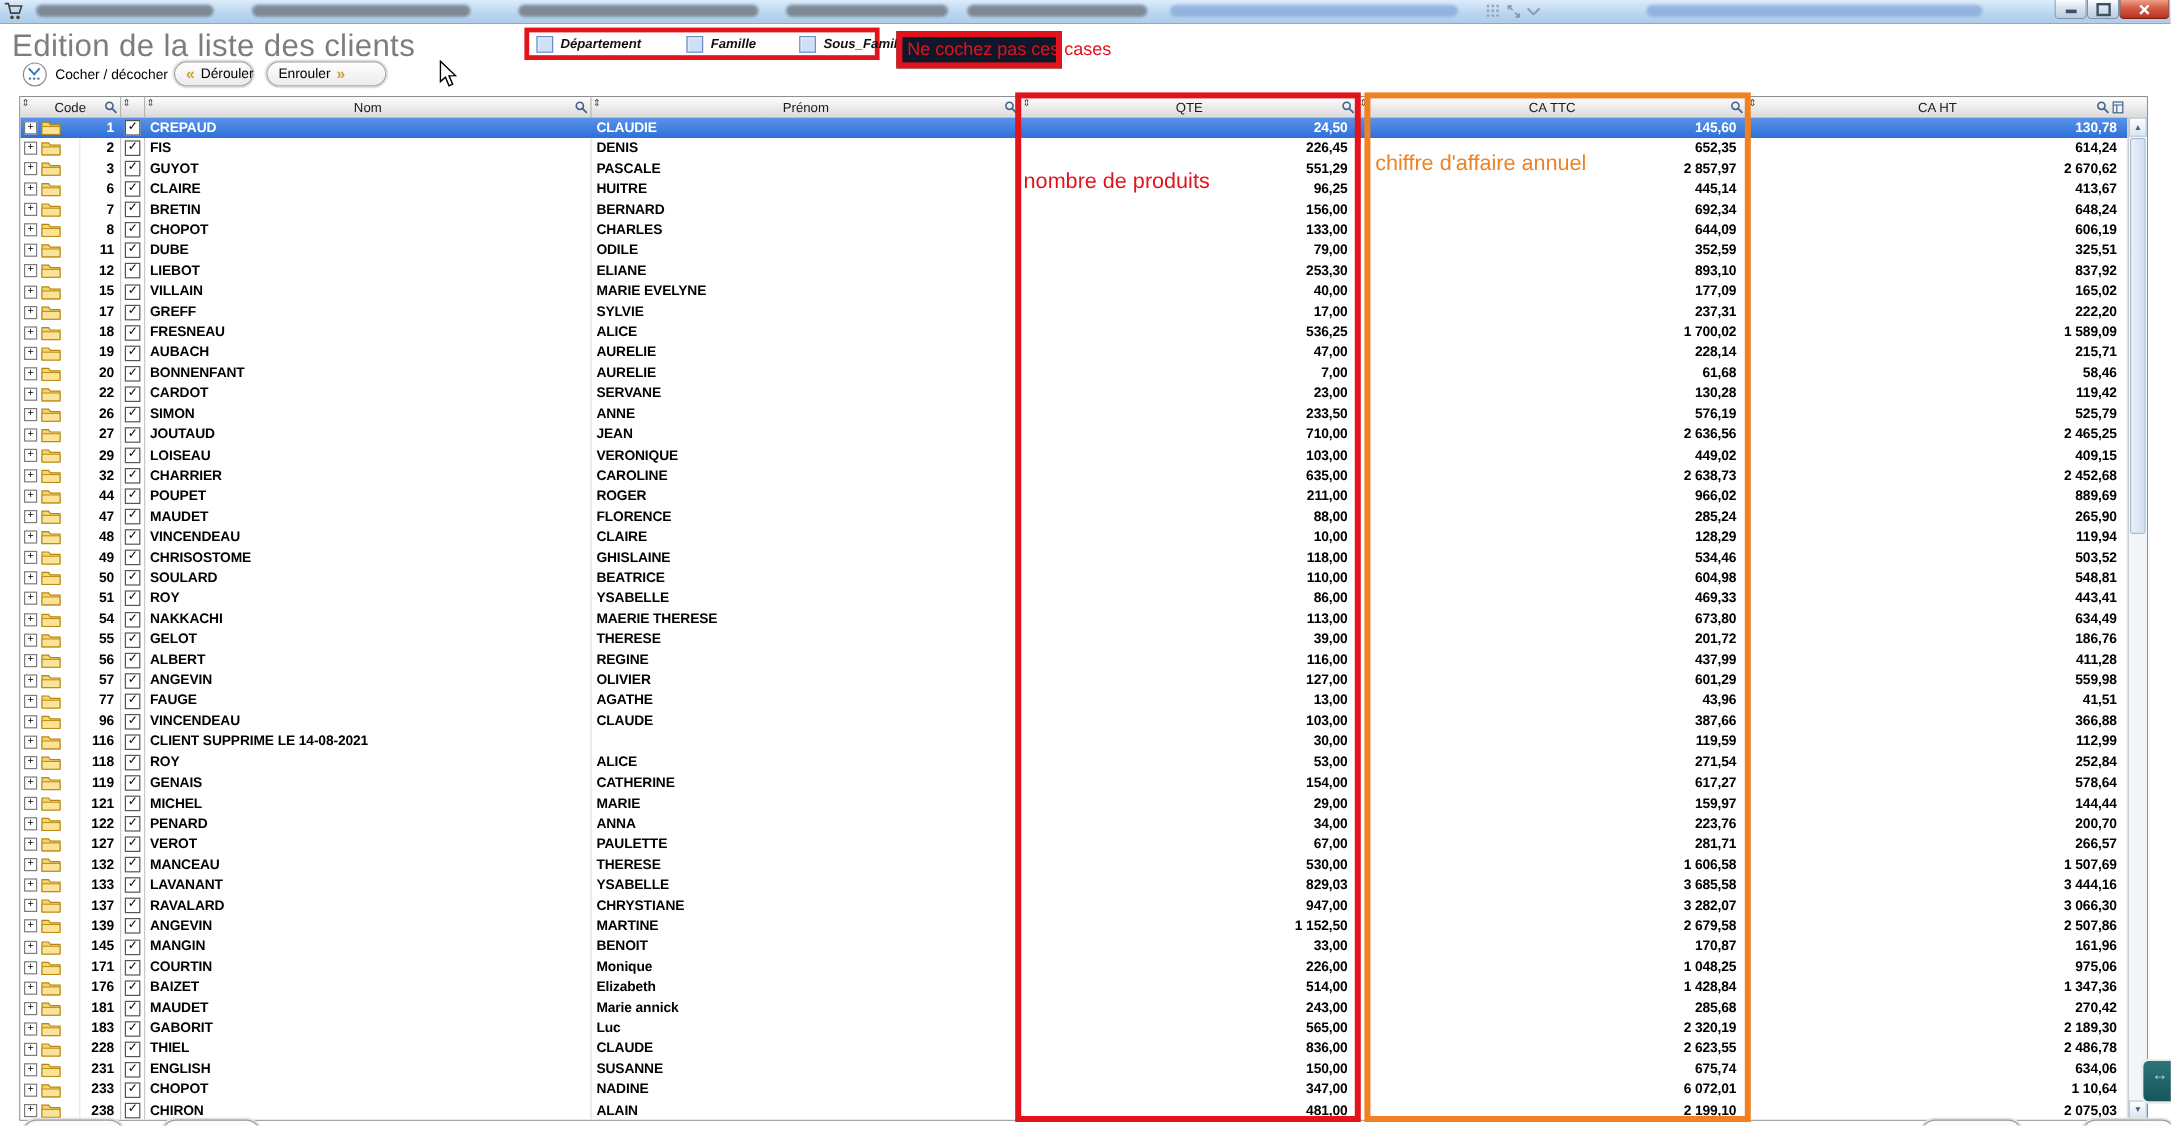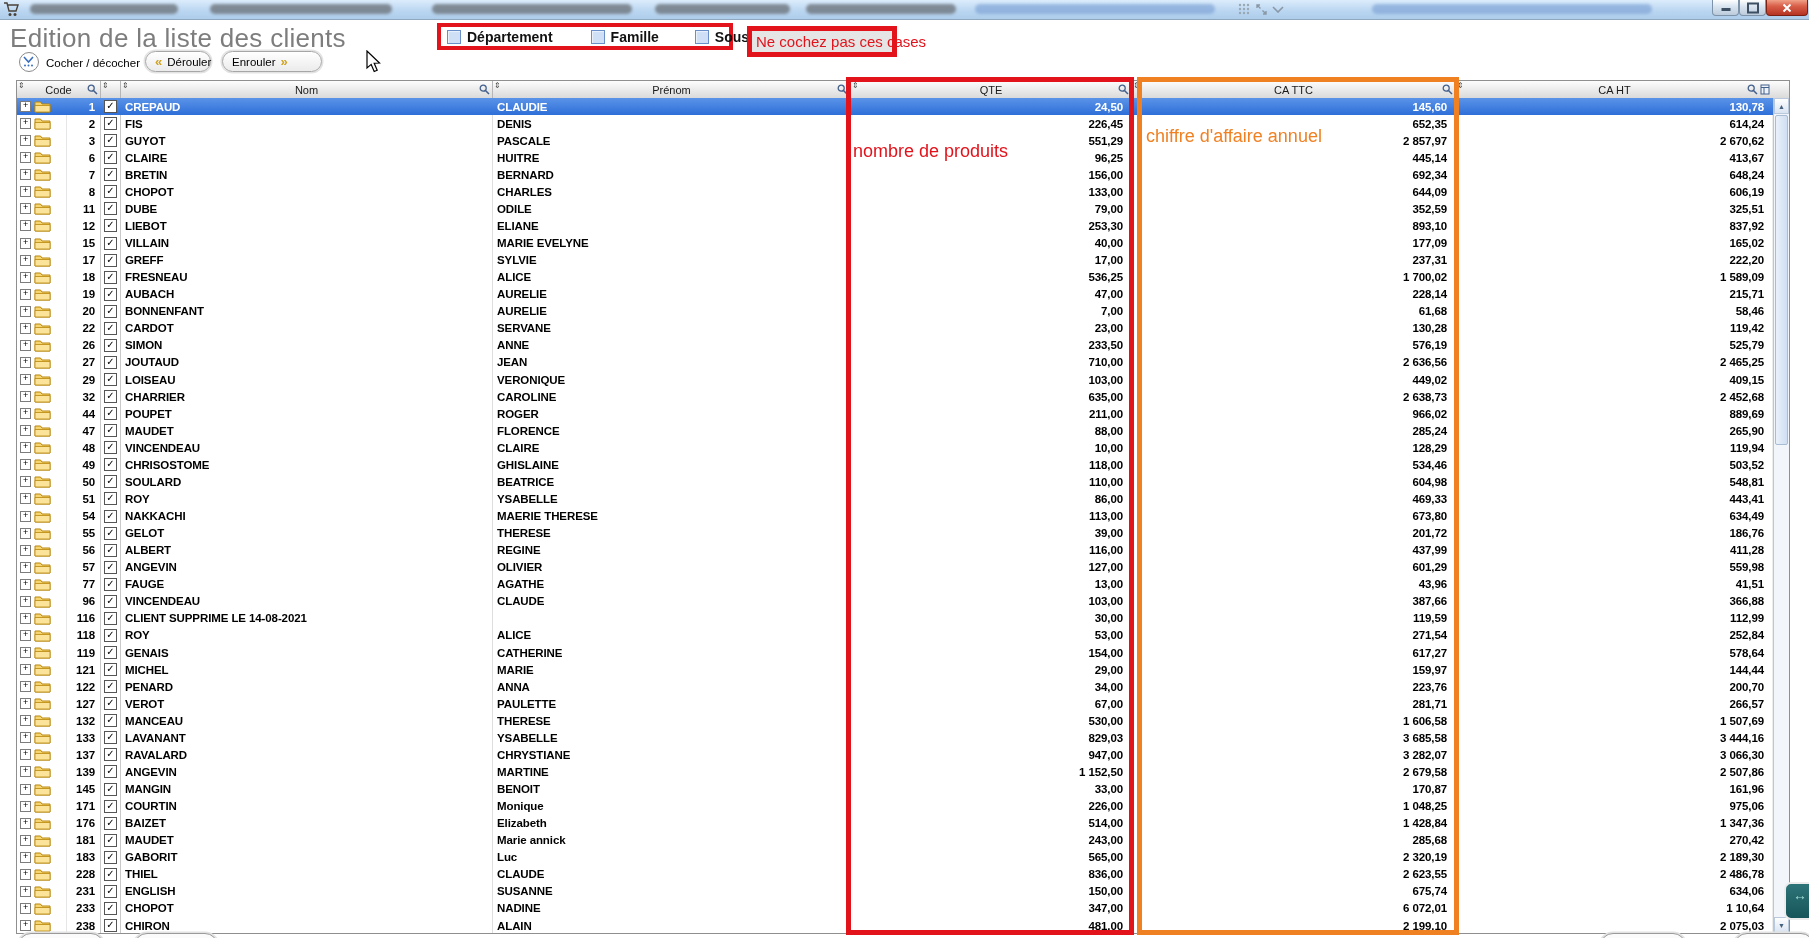--- a/index.html
+++ b/index.html
@@ -23,25 +23,25 @@
   .wbtn.close svg{position:absolute;left:50%;top:50%;transform:translate(-50%,-50%);}
 
   
   .page-title{position:absolute;left:10px;top:23px;font-size:26px;color:#7d7d7d;letter-spacing:.3px;}
 
   .filter-box{position:absolute;left:437px;top:23px;width:296px;height:27px;
     border:4px solid #e3131c;box-sizing:border-box;display:flex;align-items:center;background:#fff;}
   .filter-item{display:flex;align-items:center;gap:6px;}
   .cbx-blue{width:12px;height:12px;background:#cfe0f6;border:1px solid #6a8fc8;
             box-shadow:inset 1px 1px 1px #eaf2fc;}
-  .filter-item span.lbl{font-size:14px;font-weight:700;color:#111;}
-
-  .warn-box{position:absolute;left:747px;top:26px;width:150px;height:31px;box-sizing:border-box;
+  .filter-item span.lbl{font-size:11px;font-weight:700;color:#111;font-style:italic;}
+
+  .warn-box{position:absolute;left:747px;top:26px;width:138px;height:31px;box-sizing:border-box;
     border:5px solid #e3131c;color:#e3131c;font-size:15px;display:flex;align-items:center;
-    padding-left:4px;background:#e5e5e5;white-space:nowrap;}
+    padding-left:4px;background:#0f172a;white-space:nowrap;}
 
   
   .circle-icon{position:absolute;left:19px;top:52px;width:20px;height:20px;border-radius:50%;
     border:1.5px solid #8a8a8a;box-sizing:border-box;background:#fff;}
   .check-label{position:absolute;left:46px;top:57px;font-size:11.5px;color:#000;}
   .pill{position:absolute;top:51px;height:21px;border:1px solid #a6a6a6;border-radius:11px;
     background:linear-gradient(#ffffff,#ebebeb);box-shadow:0 0 0 1.5px #e3e3e3;
     display:flex;align-items:center;gap:5px;padding:0 9px;font-size:11.5px;color:#000;box-sizing:border-box;}
   .gold{color:#cfa224;font-weight:700;font-size:13px;line-height:1;}
 

